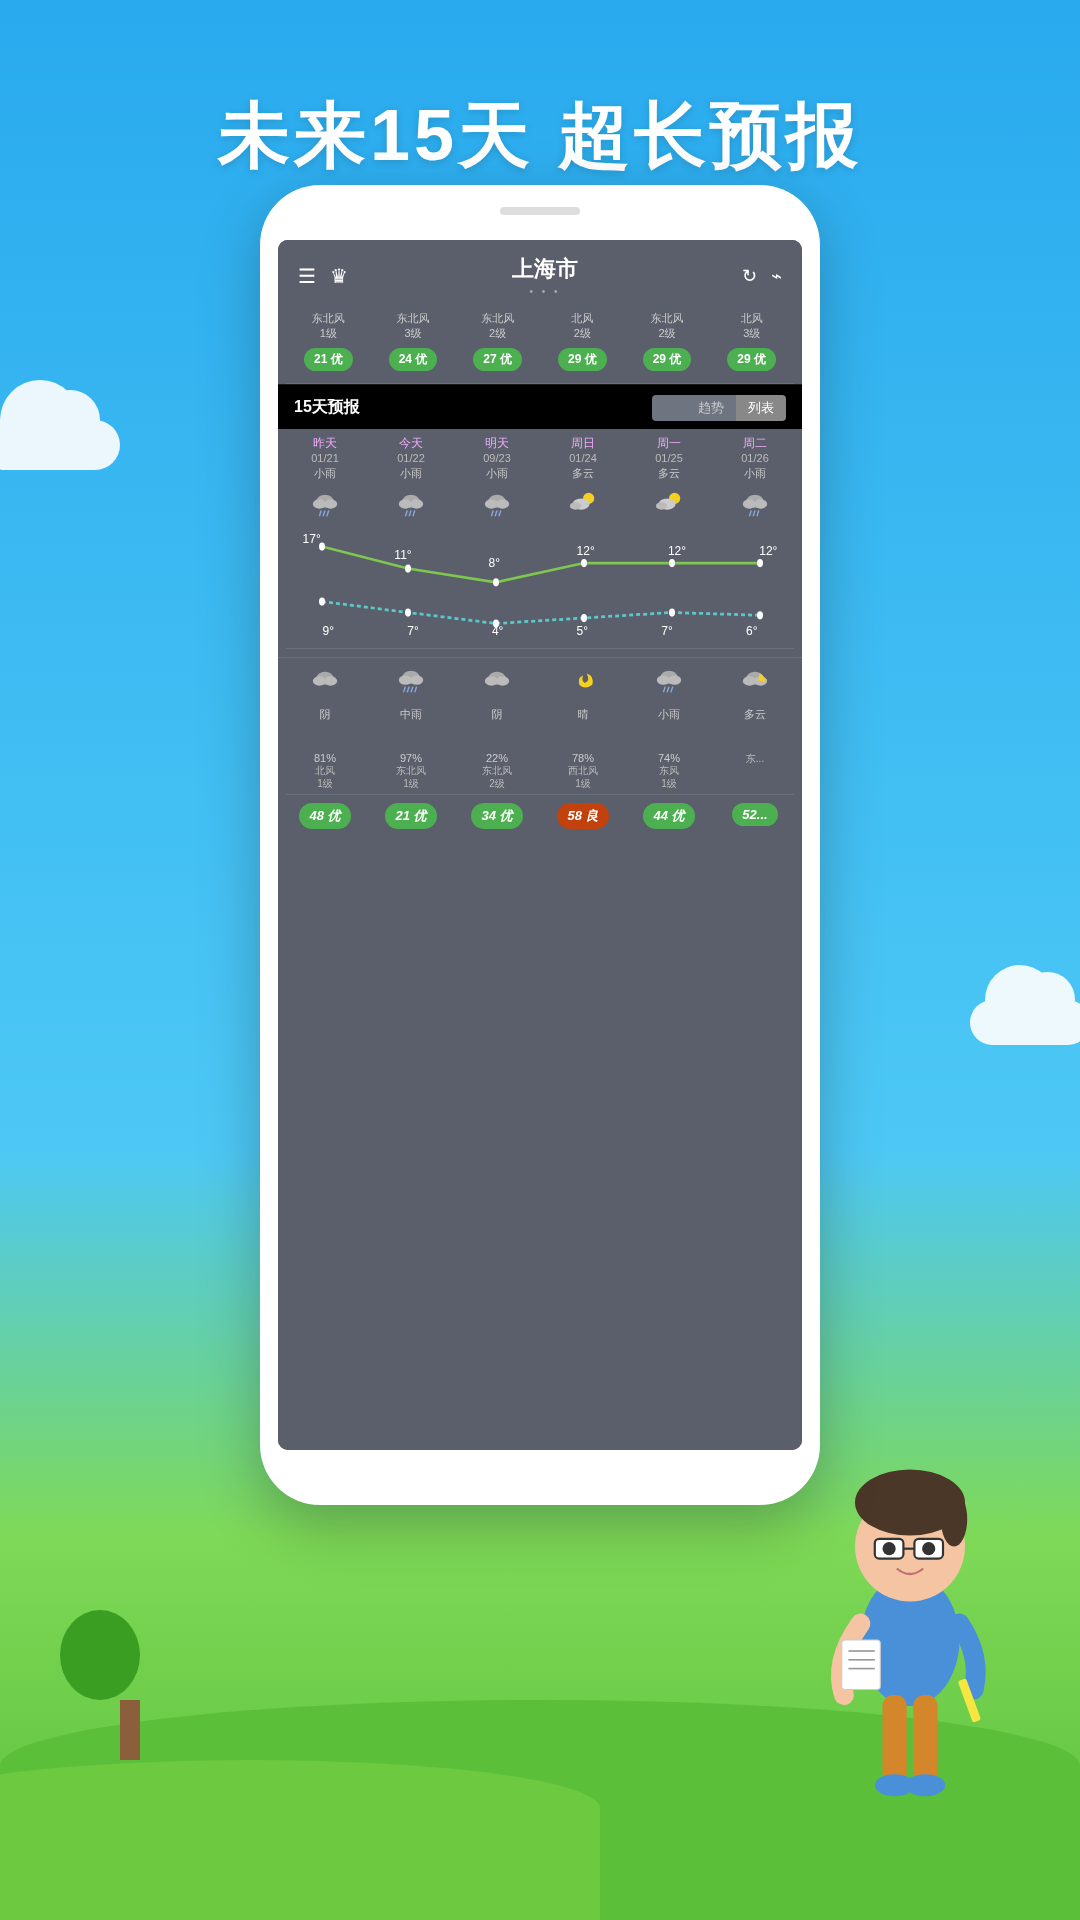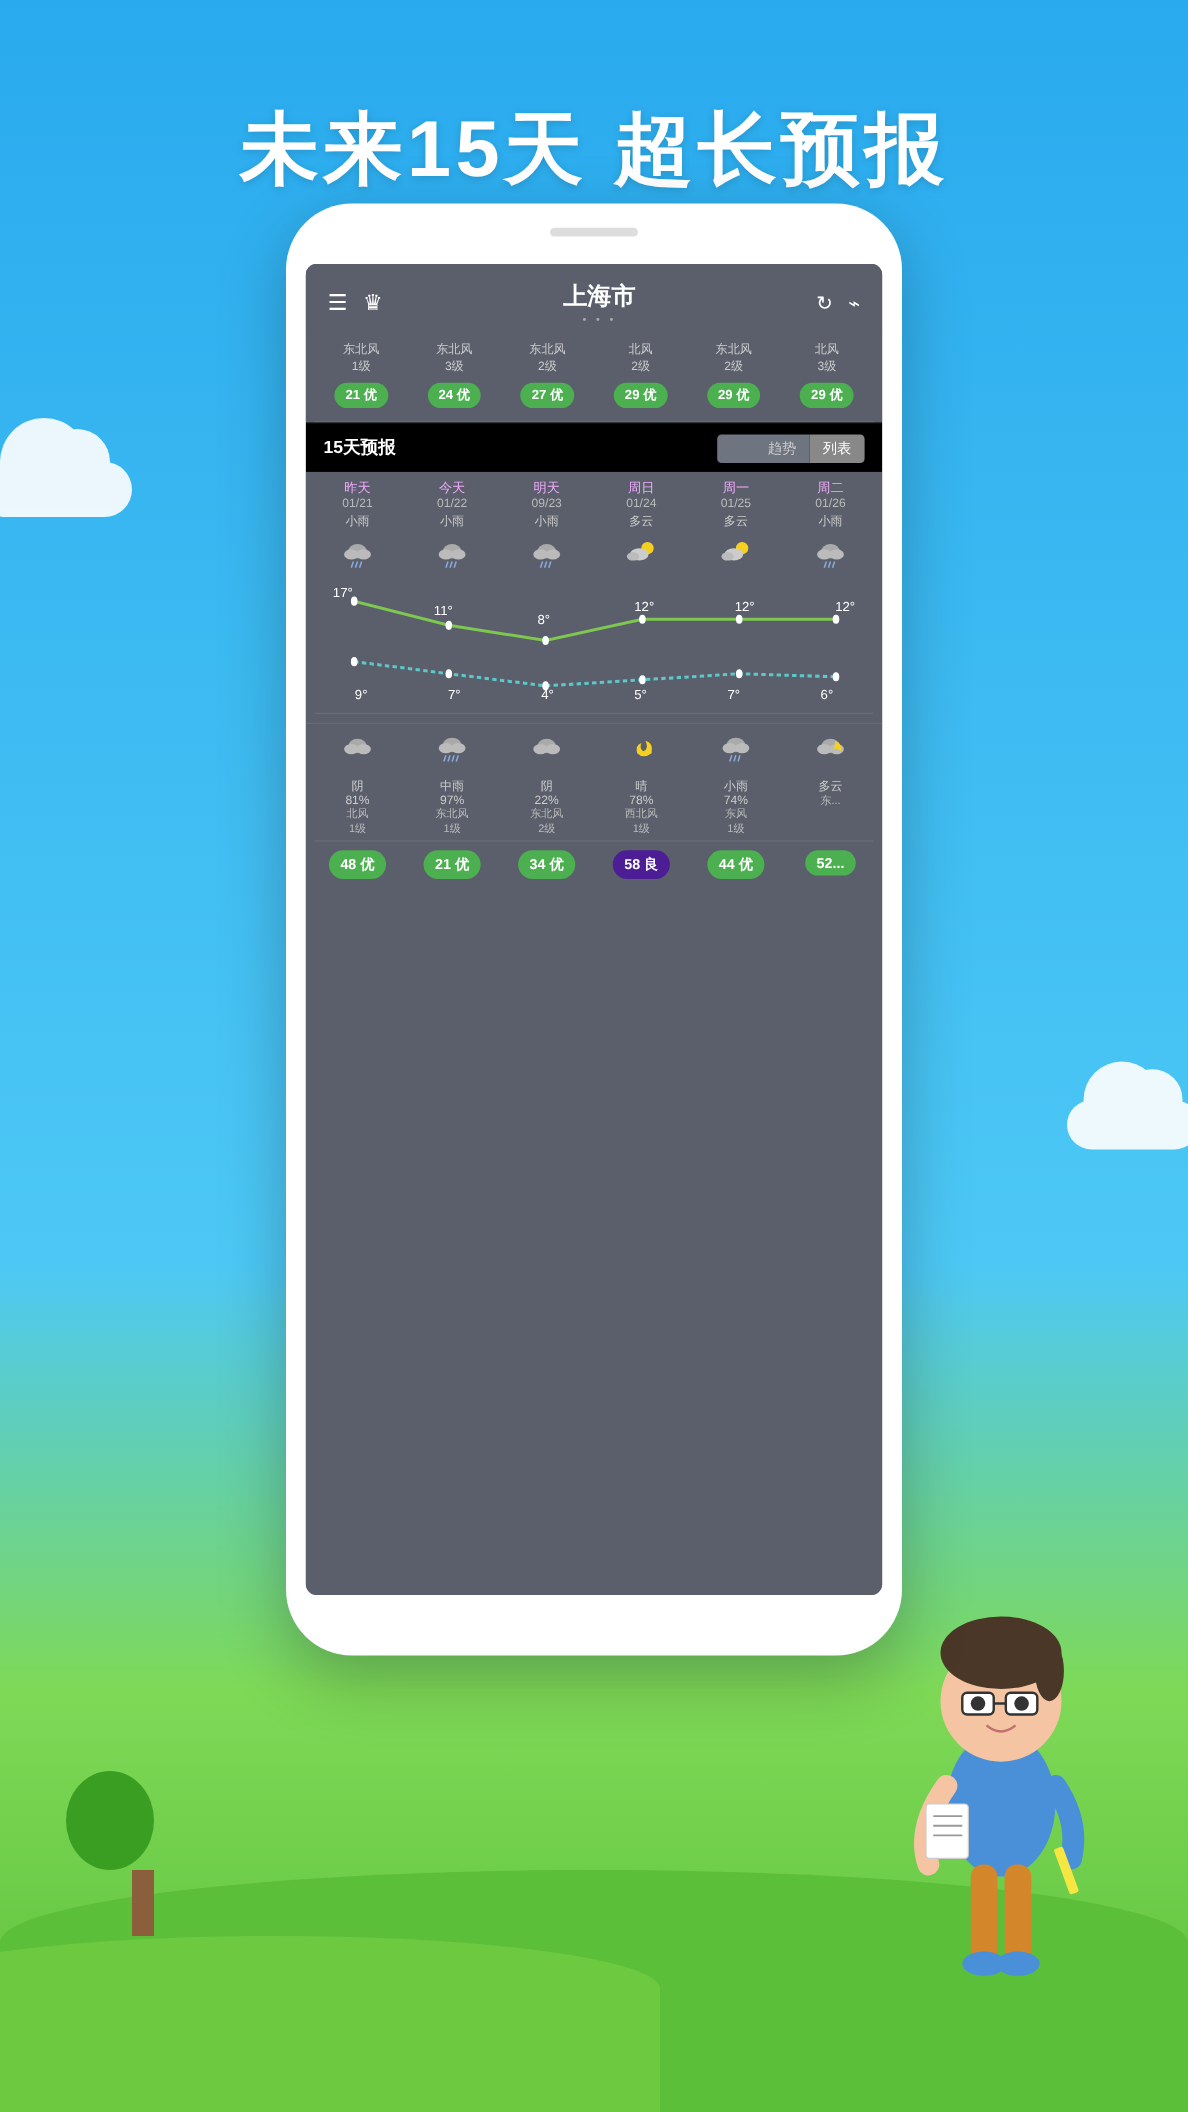--- a/index.html
+++ b/index.html
@@ -266,43 +266,44 @@
       padding: 8px 4px 4px;
       border-top: 1px solid rgba(255,255,255,0.1);
       margin-top: 8px;
     }
     .night-col {
       flex: 1;
       text-align: center;
     }
     .night-icon { font-size: 26px; }
     .night-cond { font-size: 11px; color: #ccc; margin-top: 4px; }
-    .night-pct { font-size: 11px; color: #ccc; }
+    .night-pct { font-size: 11px; color: #ccc; margin-top: 30px; }
     .night-wind { font-size: 10px; color: #bbb; line-height: 1.3; }
 
     
     .bottom-aqi-row {
       display: flex;
       padding: 8px 4px 6px;
     }
     .baqi-col {
       flex: 1;
       text-align: center;
     }
     .baqi-badge {
       display: inline-block;
       background: #4CAF50;
       color: white;
       border-radius: 20px;
       padding: 4px 10px;
       font-size: 13px;
       font-weight: bold;
+      font-style: italic;
     }
     .baqi-badge.liang {
-      background: #4c1d95;
+      background: #c2410c;
     }
 
     
     .divider {
       height: 1px;
       background: rgba(255,255,255,0.1);
       margin: 0 8px;
     }
   </style>
 </head>

